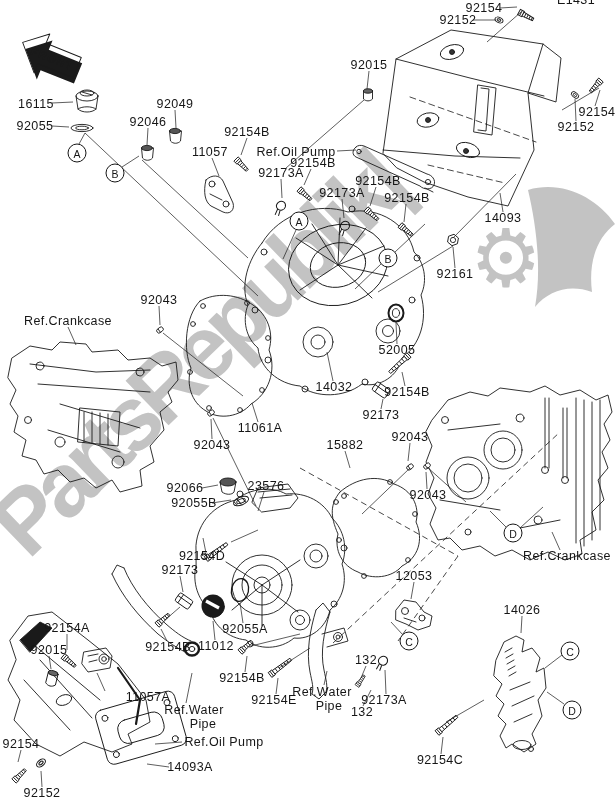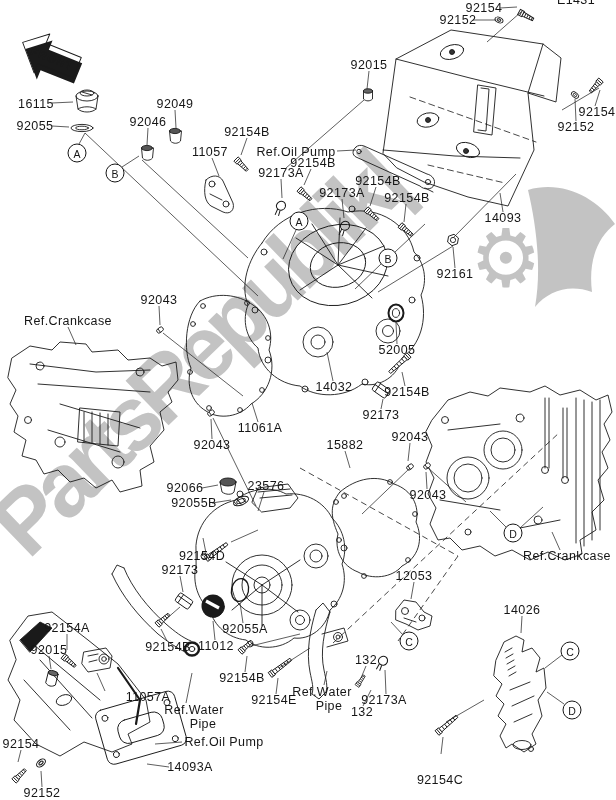--- a/index.html
+++ b/index.html
@@ -437,21 +437,21 @@
       <div class="plabel" style="left: 322px; top: 692px;">Ref.Water</div>
       <div class="plabel" style="left: 329px; top: 706px;">Pipe</div>
       <div class="plabel" style="left: 366px; top: 660px;">132</div>
       <div class="plabel" style="left: 384px; top: 700px;">92173A</div>
       <div class="plabel" style="left: 362px; top: 712px;">132</div>
       <div class="plabel" style="left: 224px; top: 742px;">Ref.Oil Pump</div>
       <div class="plabel" style="left: 190px; top: 767px;">14093A</div>
       <div class="plabel" style="left: 21px; top: 744px;">92154</div>
       <div class="plabel" style="left: 42px; top: 793px;">92152</div>
       <div class="plabel" style="left: 522px; top: 610px;">14026</div>
-      <div class="plabel" style="left: 440px; top: 780px;">92154C</div>
+      <div class="plabel" style="left: 440px; top: 760px;">92154C</div>
       <div class="callout" style="left: 77px; top: 153px;">A</div>
       <div class="callout" style="left: 115px; top: 173px;">B</div>
       <div class="callout" style="left: 299px; top: 221px;">A</div>
       <div class="callout" style="left: 388px; top: 258px;">B</div>
       <div class="callout" style="left: 513px; top: 533px;">D</div>
       <div class="callout" style="left: 409px; top: 641px;">C</div>
       <div class="callout" style="left: 570px; top: 651px;">C</div>
       <div class="callout" style="left: 572px; top: 710px;">D</div>
     </div>
 </div>

